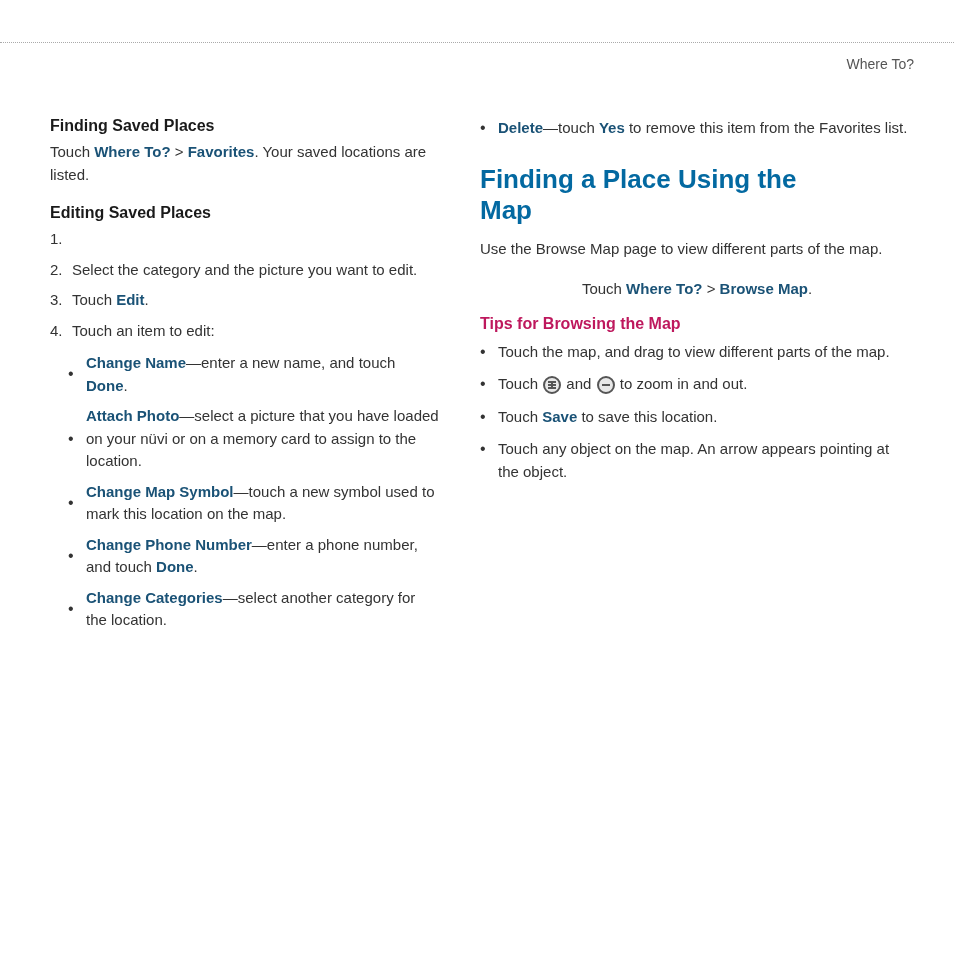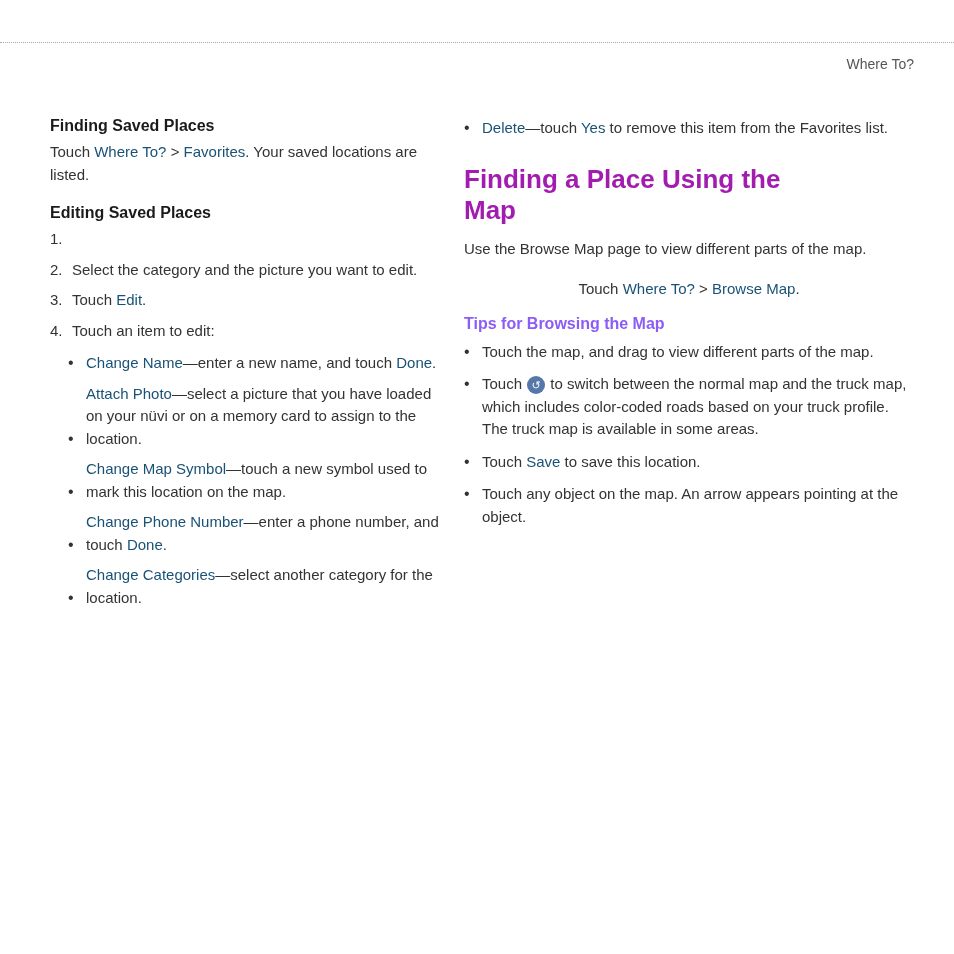--- a/index.html
+++ b/index.html
@@ -40,21 +40,21 @@
       font-size: 14px;
       color: #555555;
     }
 
     
     .content {
       display: flex;
       flex-direction: row;
       padding: 32px 40px 0 50px;
       margin-top: 42px;
-      gap: 14px;
+      gap: 30px;
     }
 
     
     .left-col {
       flex: 0 0 390px;
       max-width: 390px;
     }
 
     
     .right-col {
@@ -71,21 +71,21 @@
 
     .section-body {
       font-size: 15px;
       color: #333333;
       line-height: 1.5;
       margin-bottom: 18px;
     }
 
     .bold-blue {
       color: #1a5276;
-      font-weight: normal;
+      font-weight: bold;
     }
 
     .ordered-list {
       list-style: none;
       padding: 0;
       margin: 0 0 10px 0;
     }
 
     .ordered-list li {
       display: flex;
@@ -103,21 +103,21 @@
     }
 
     .bullet-list {
       list-style: none;
       padding: 0;
       margin: 0 0 10px 18px;
     }
 
     .bullet-list li {
       display: flex;
-      align-items: flex-end;
+      align-items: center;
       margin-bottom: 8px;
       font-size: 15px;
       line-height: 1.5;
       color: #333333;
     }
 
     .bullet-list li::before {
       content: "•";
       min-width: 18px;
       color: #333333;
@@ -126,29 +126,29 @@
     }
 
     .bullet-list li .li-content {
       flex: 1;
     }
 
     
     .large-section-title {
       font-size: 26px;
       font-weight: bold;
-      color: #a21caf;
+      color: #0369a1;
       line-height: 1.2;
       margin-bottom: 12px;
     }
 
     .subsection-title {
       font-size: 16px;
       font-weight: bold;
-      color: #8b5cf6;
+      color: #be185d;
       margin-bottom: 8px;
       margin-top: 4px;
     }
 
     .right-bullet-list {
       list-style: none;
       padding: 0;
       margin: 0 0 10px 0;
     }
 
@@ -326,21 +326,21 @@
         Touch <span class="bold-blue">Where To?</span> &gt; <span class="bold-blue">Browse Map</span>.
       </div>
 
       <div class="subsection-title">Tips for Browsing the Map</div>
 
       <ul class="right-bullet-list">
         <li>
           <span class="li-content">Touch the map, and drag to view different parts of the map.</span>
         </li>
         <li>
-          <span class="li-content">Touch <span class="arrow-icon"></span> to switch between the normal map and the truck map, which includes color-coded roads based on your truck profile. The truck map is available in some areas.</span>
+          <span class="li-content">Touch <span class="zoom-icon zoom-plus"></span> and <span class="zoom-icon zoom-minus"></span> to zoom in and out.</span>
         </li>
         <li>
           <span class="li-content">Touch <span class="bold-blue">Save</span> to save this location.</span>
         </li>
         <li>
           <span class="li-content">Touch any object on the map. An arrow appears pointing at the object.</span>
         </li>
       </ul>
 
     </div>

